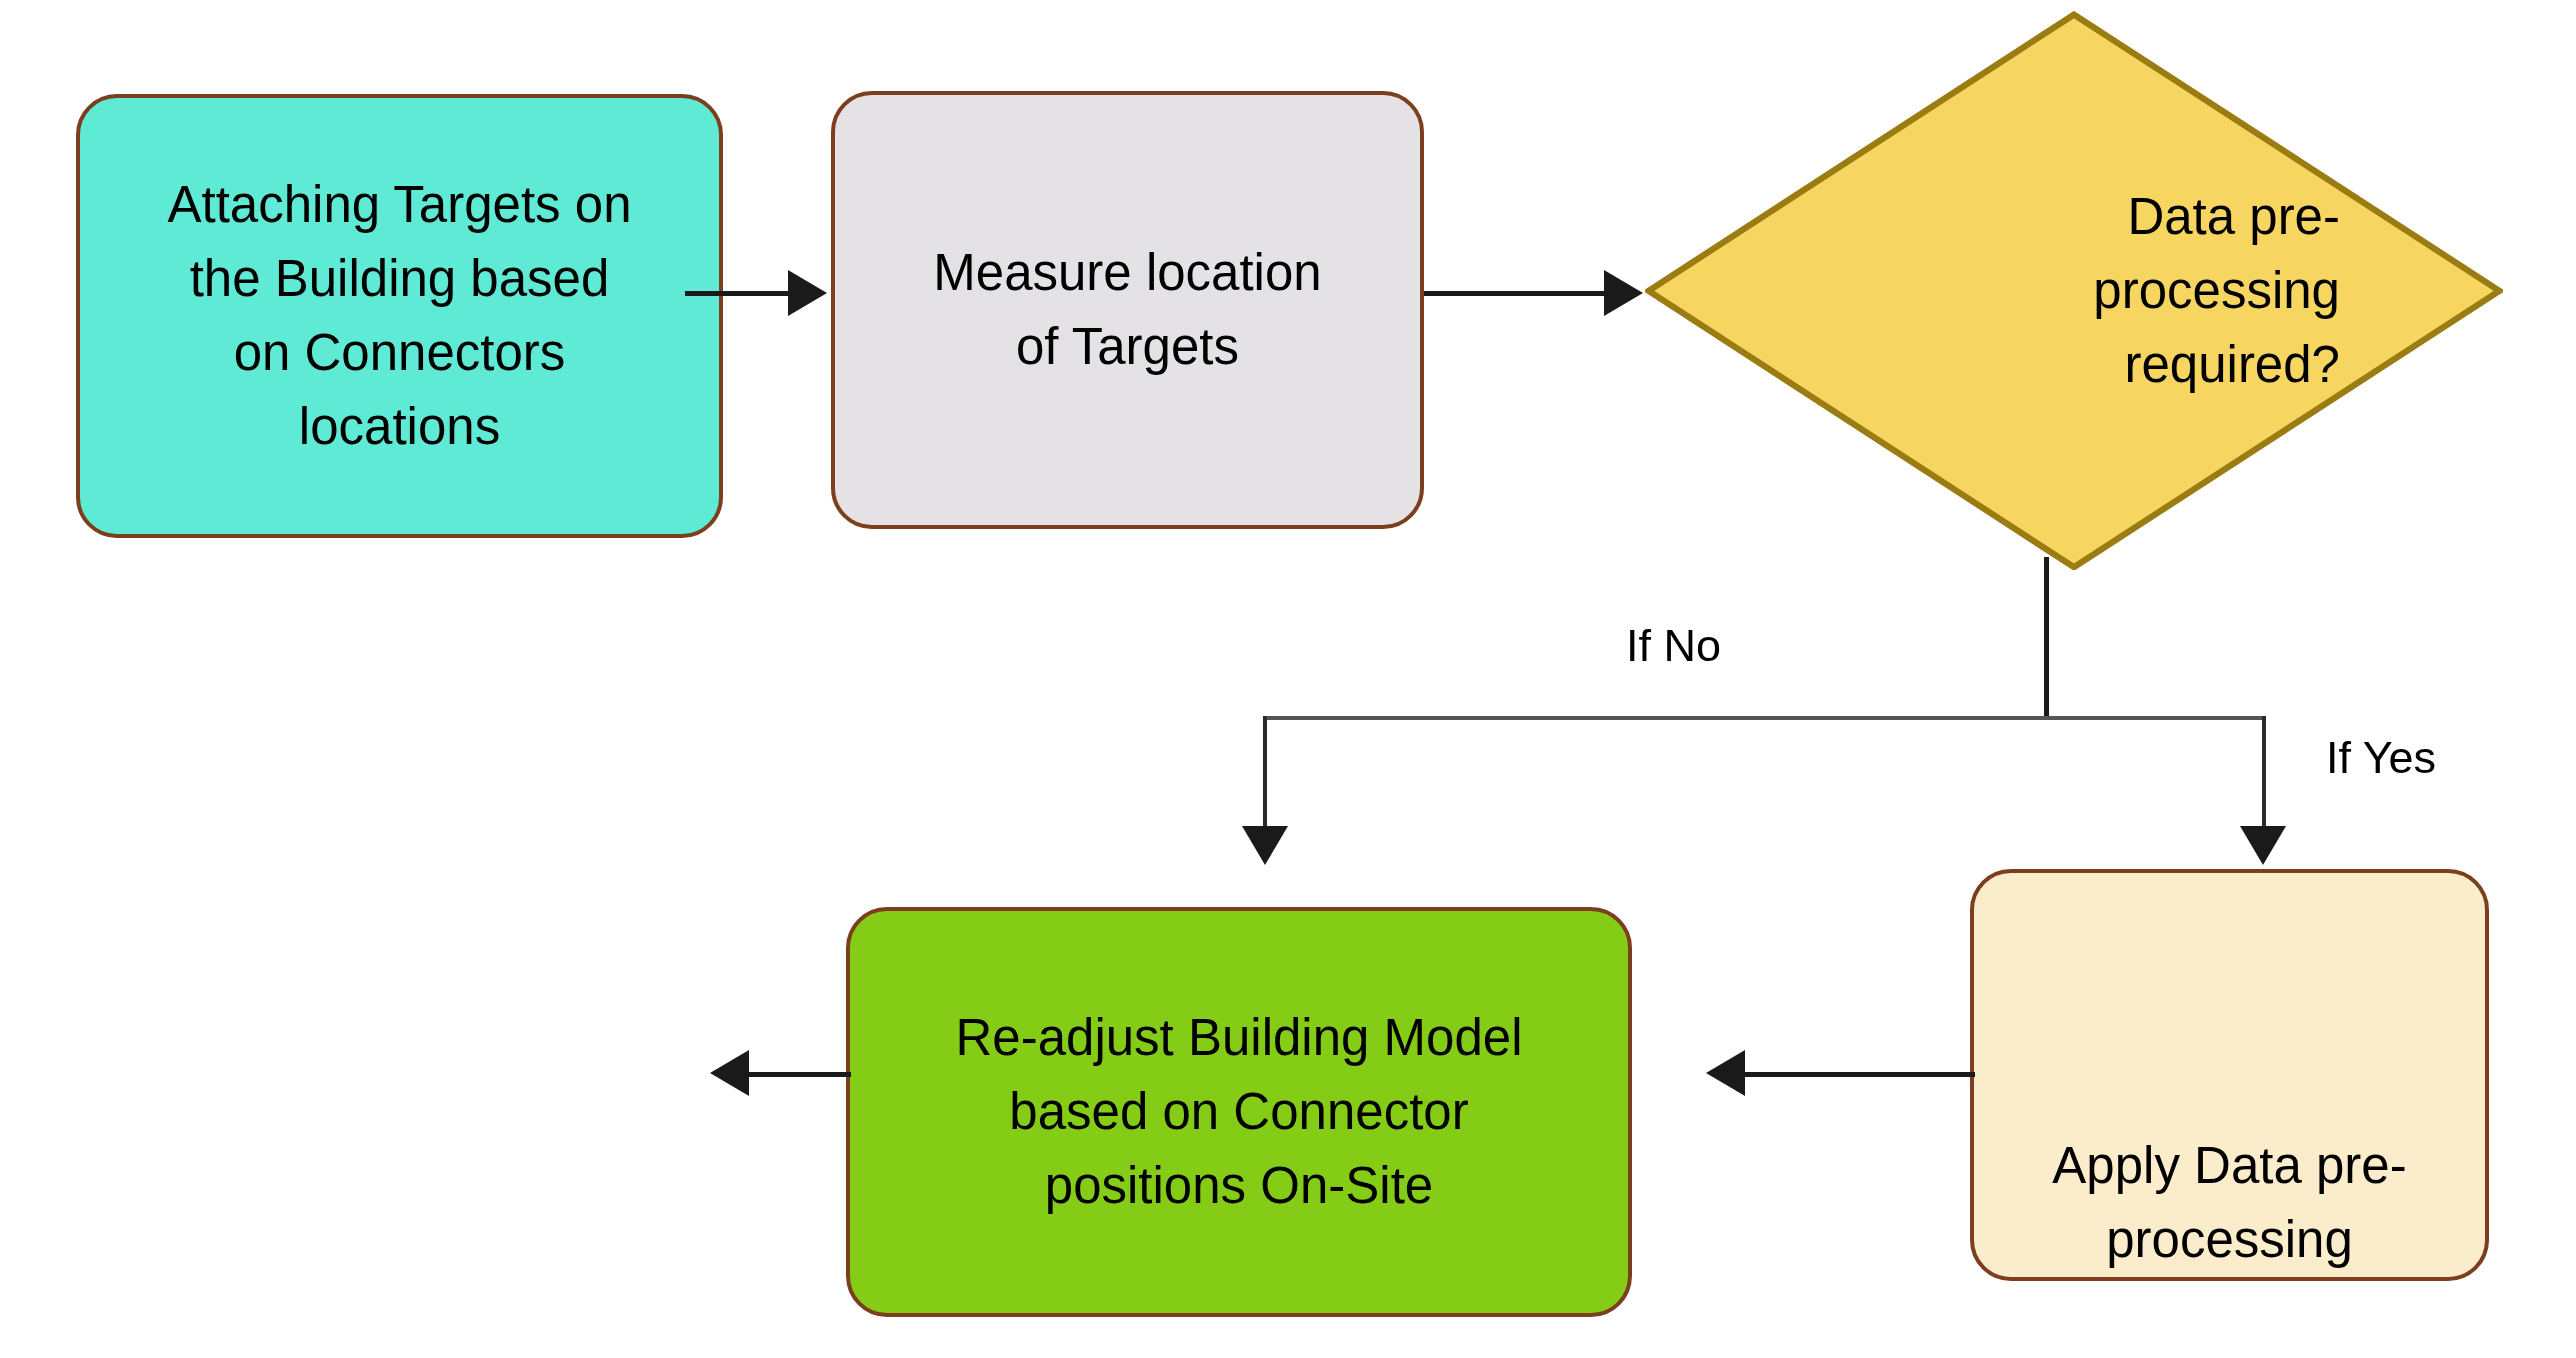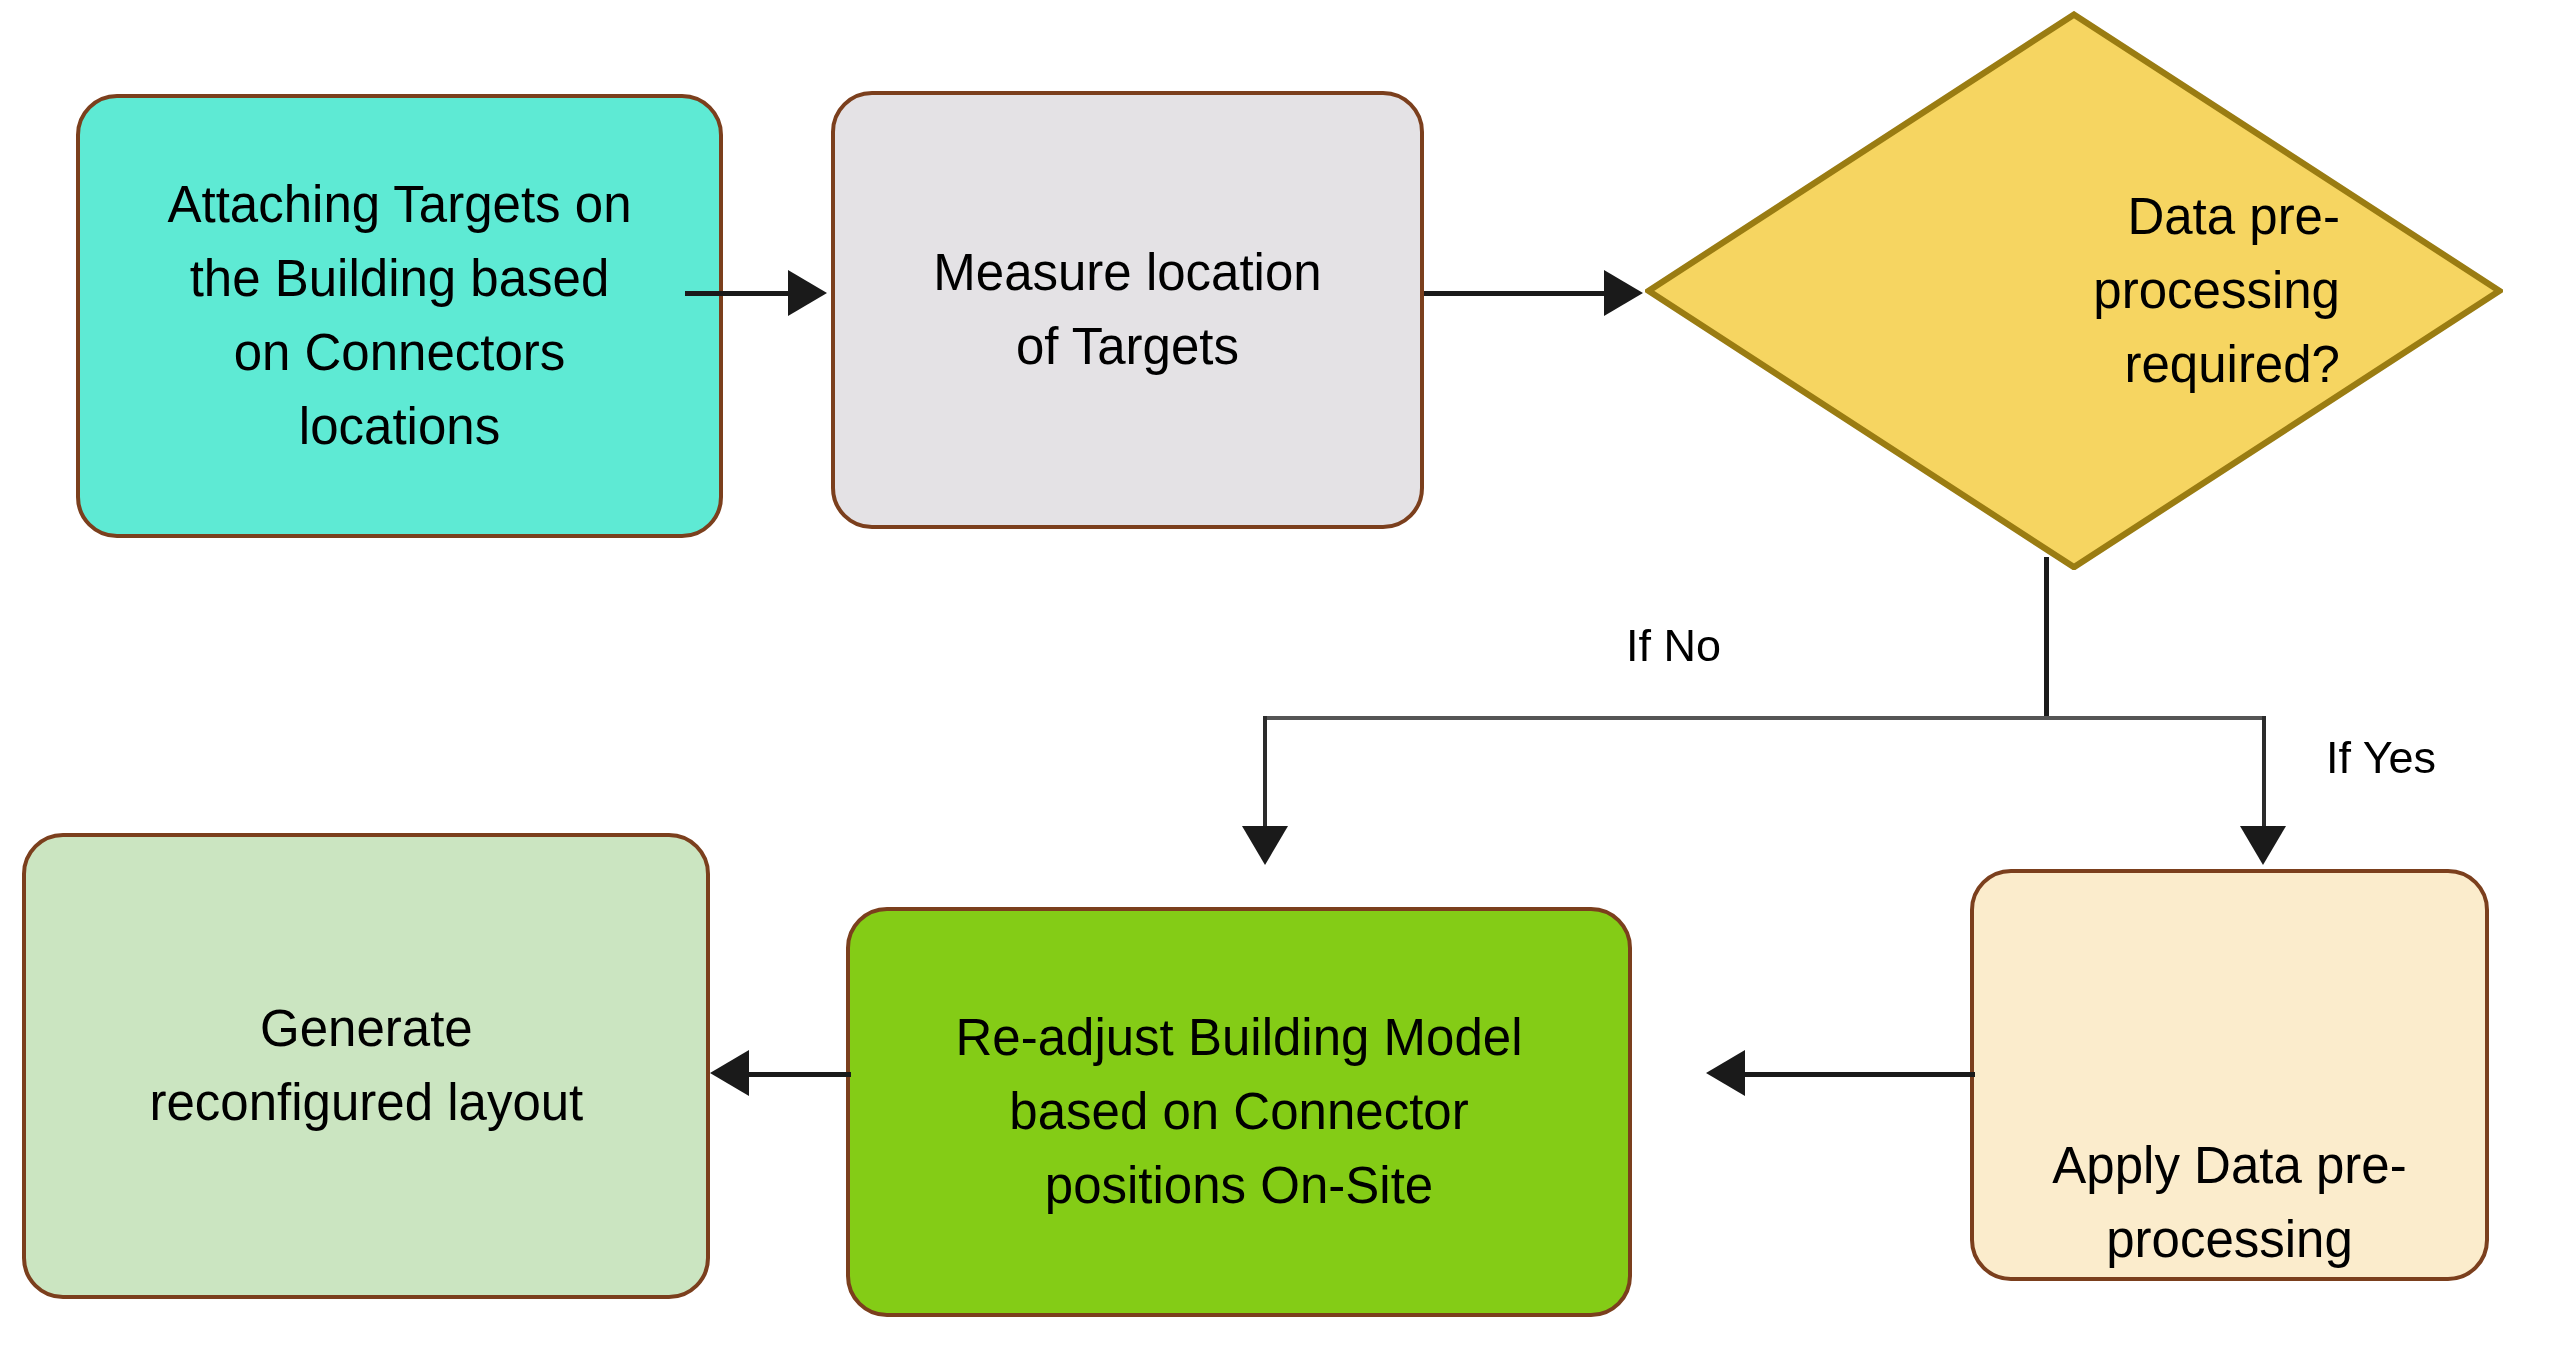--- a/index.html
+++ b/index.html
@@ -150,24 +150,20 @@
     <span class="node-label">Apply Data pre-
 processing</span>
   </div>
 
   <div class="node node-box" id="node-readjust-model">
     <span class="node-label">Re-adjust Building Model
 based on Connector
 positions On-Site</span>
   </div>
 
-  <div class="node node-box" id="node-generate-layout">
-    <span class="node-label">Generate
-reconfigured layout</span>
-  </div>
 
   <div class="conn conn-h" style="left:685px; top:291px; width:107px;"></div>
   <div class="arrowhead arrow-right" style="left:788px; top:270px;"></div>
 
   <div class="conn conn-h" style="left:1424px; top:291px; width:184px;"></div>
   <div class="arrowhead arrow-right" style="left:1604px; top:270px;"></div>
 
   <div class="conn conn-v" style="left:2044px; top:557px; height:163px;"></div>
 
   <div class="conn conn-h" style="left:1263px; top:716px; width:1002px; height:3.6px; background:#555555;"></div>

